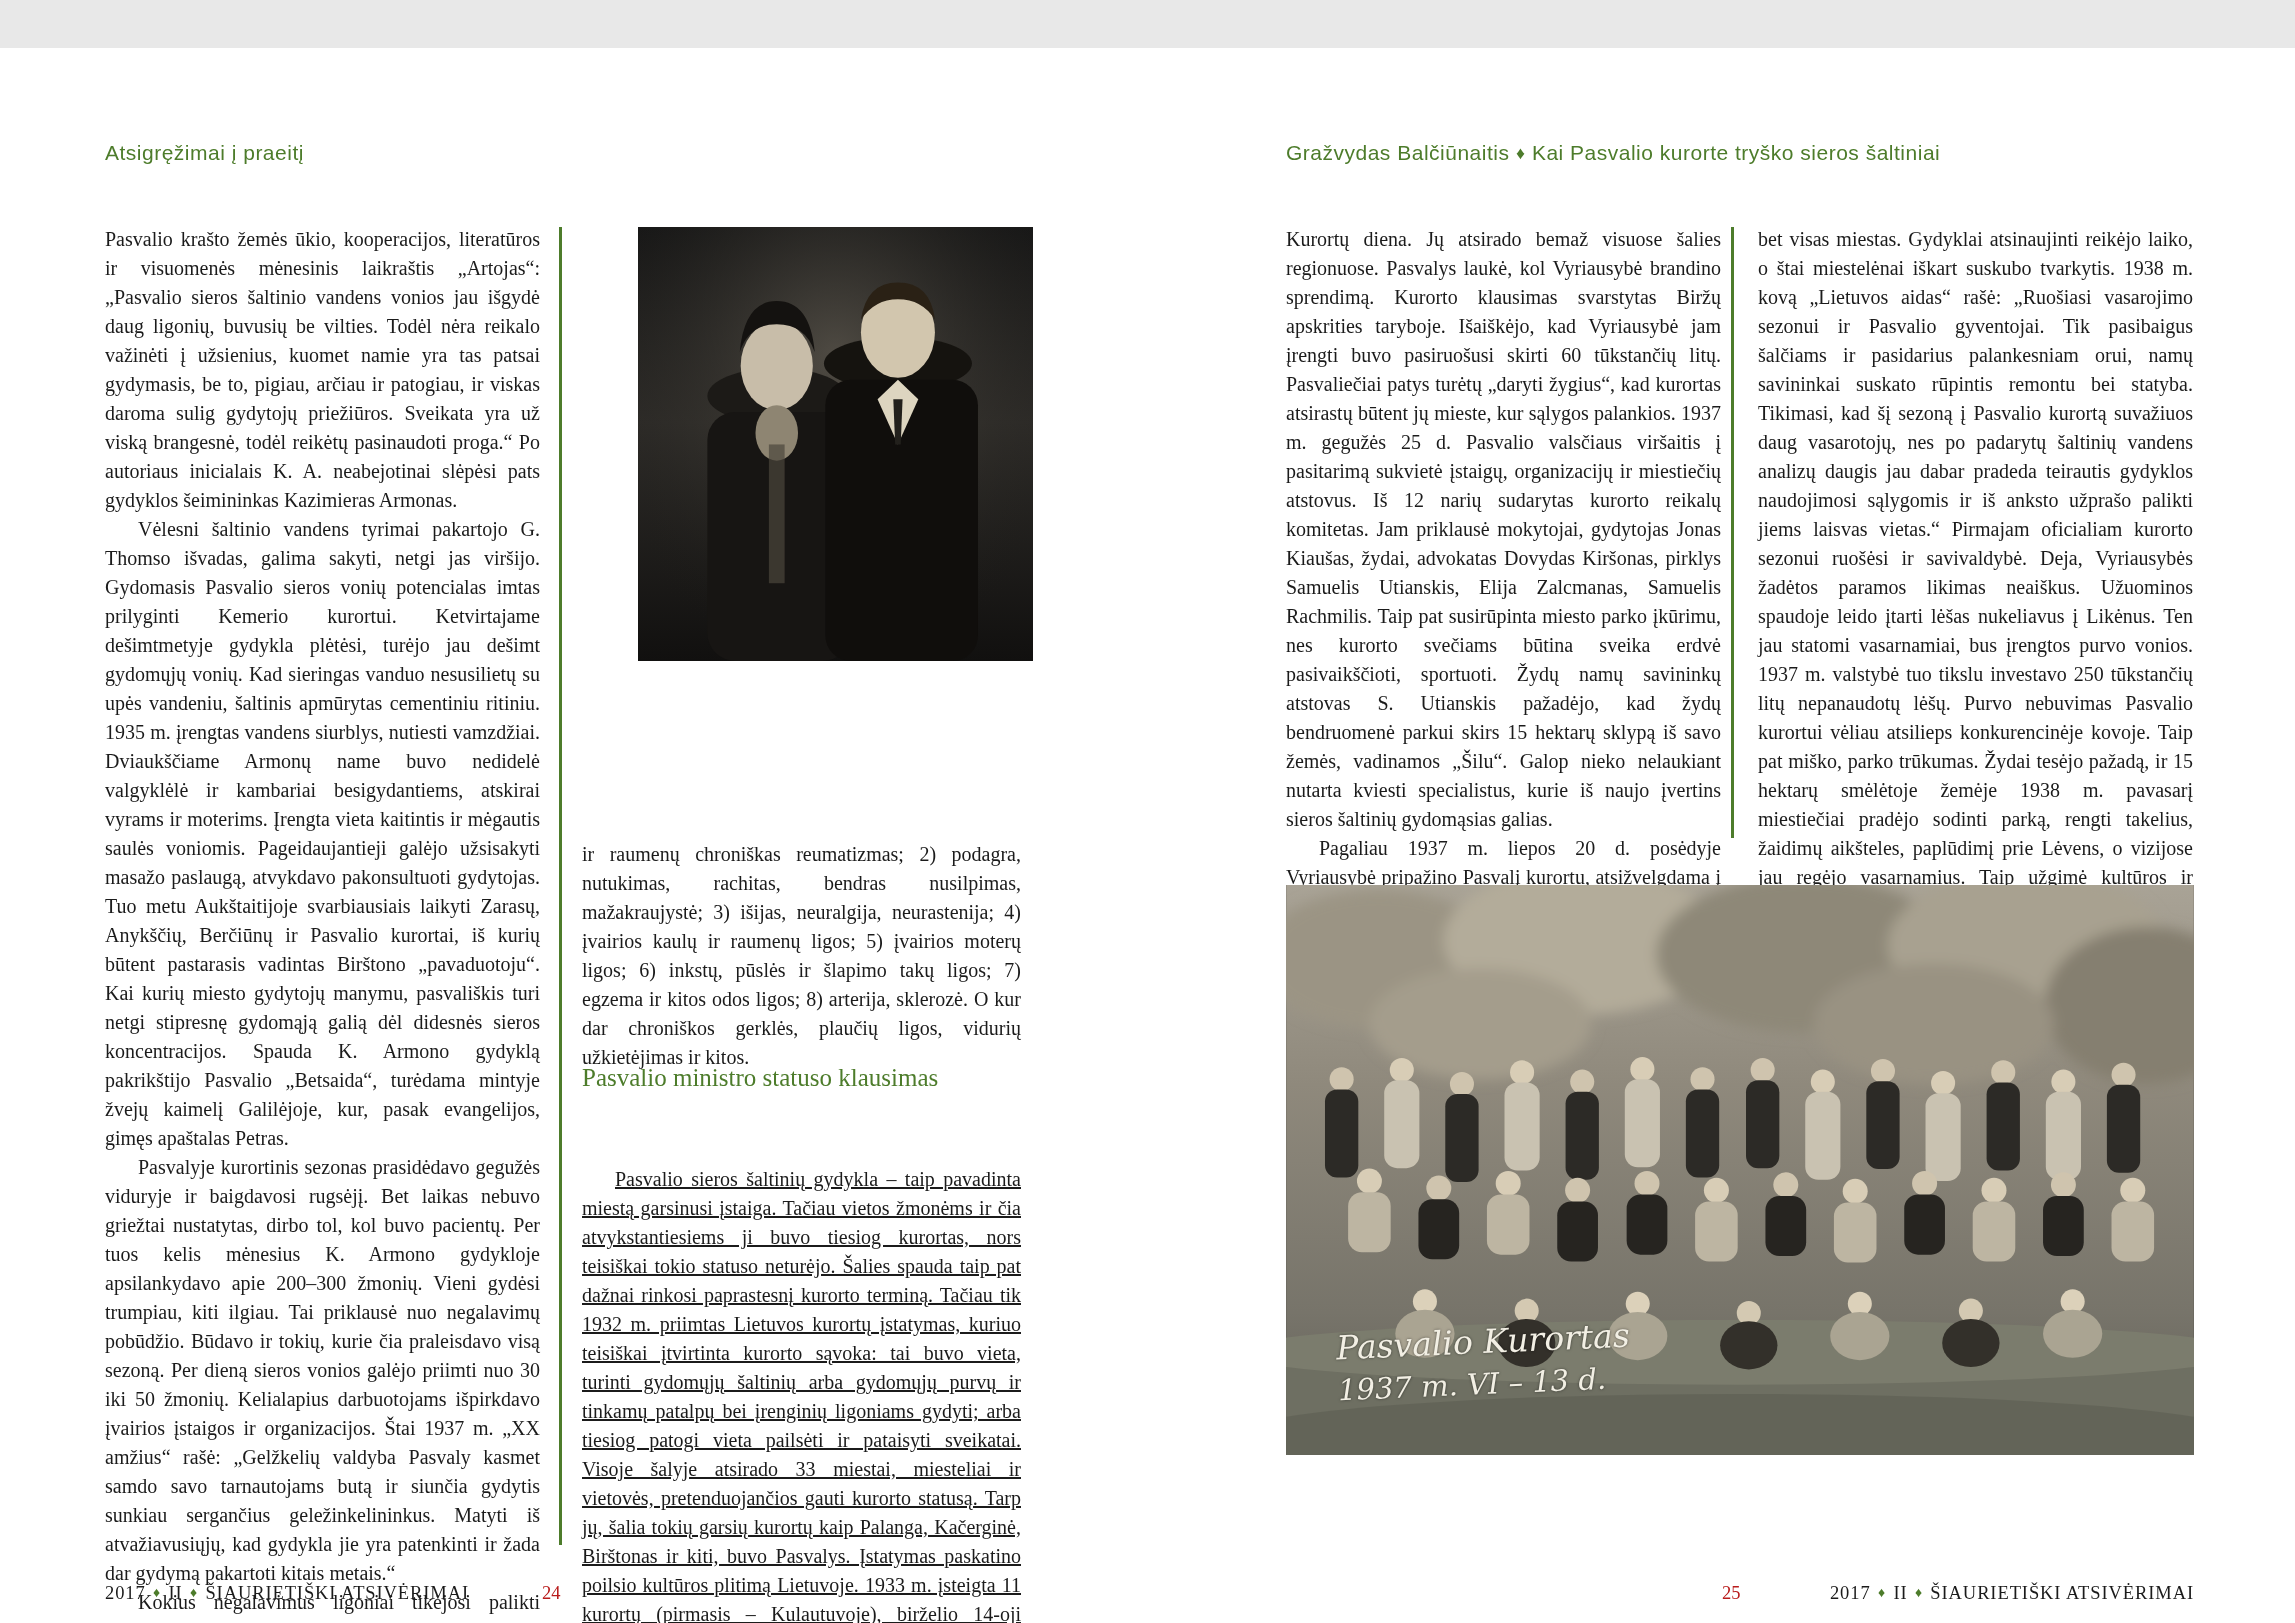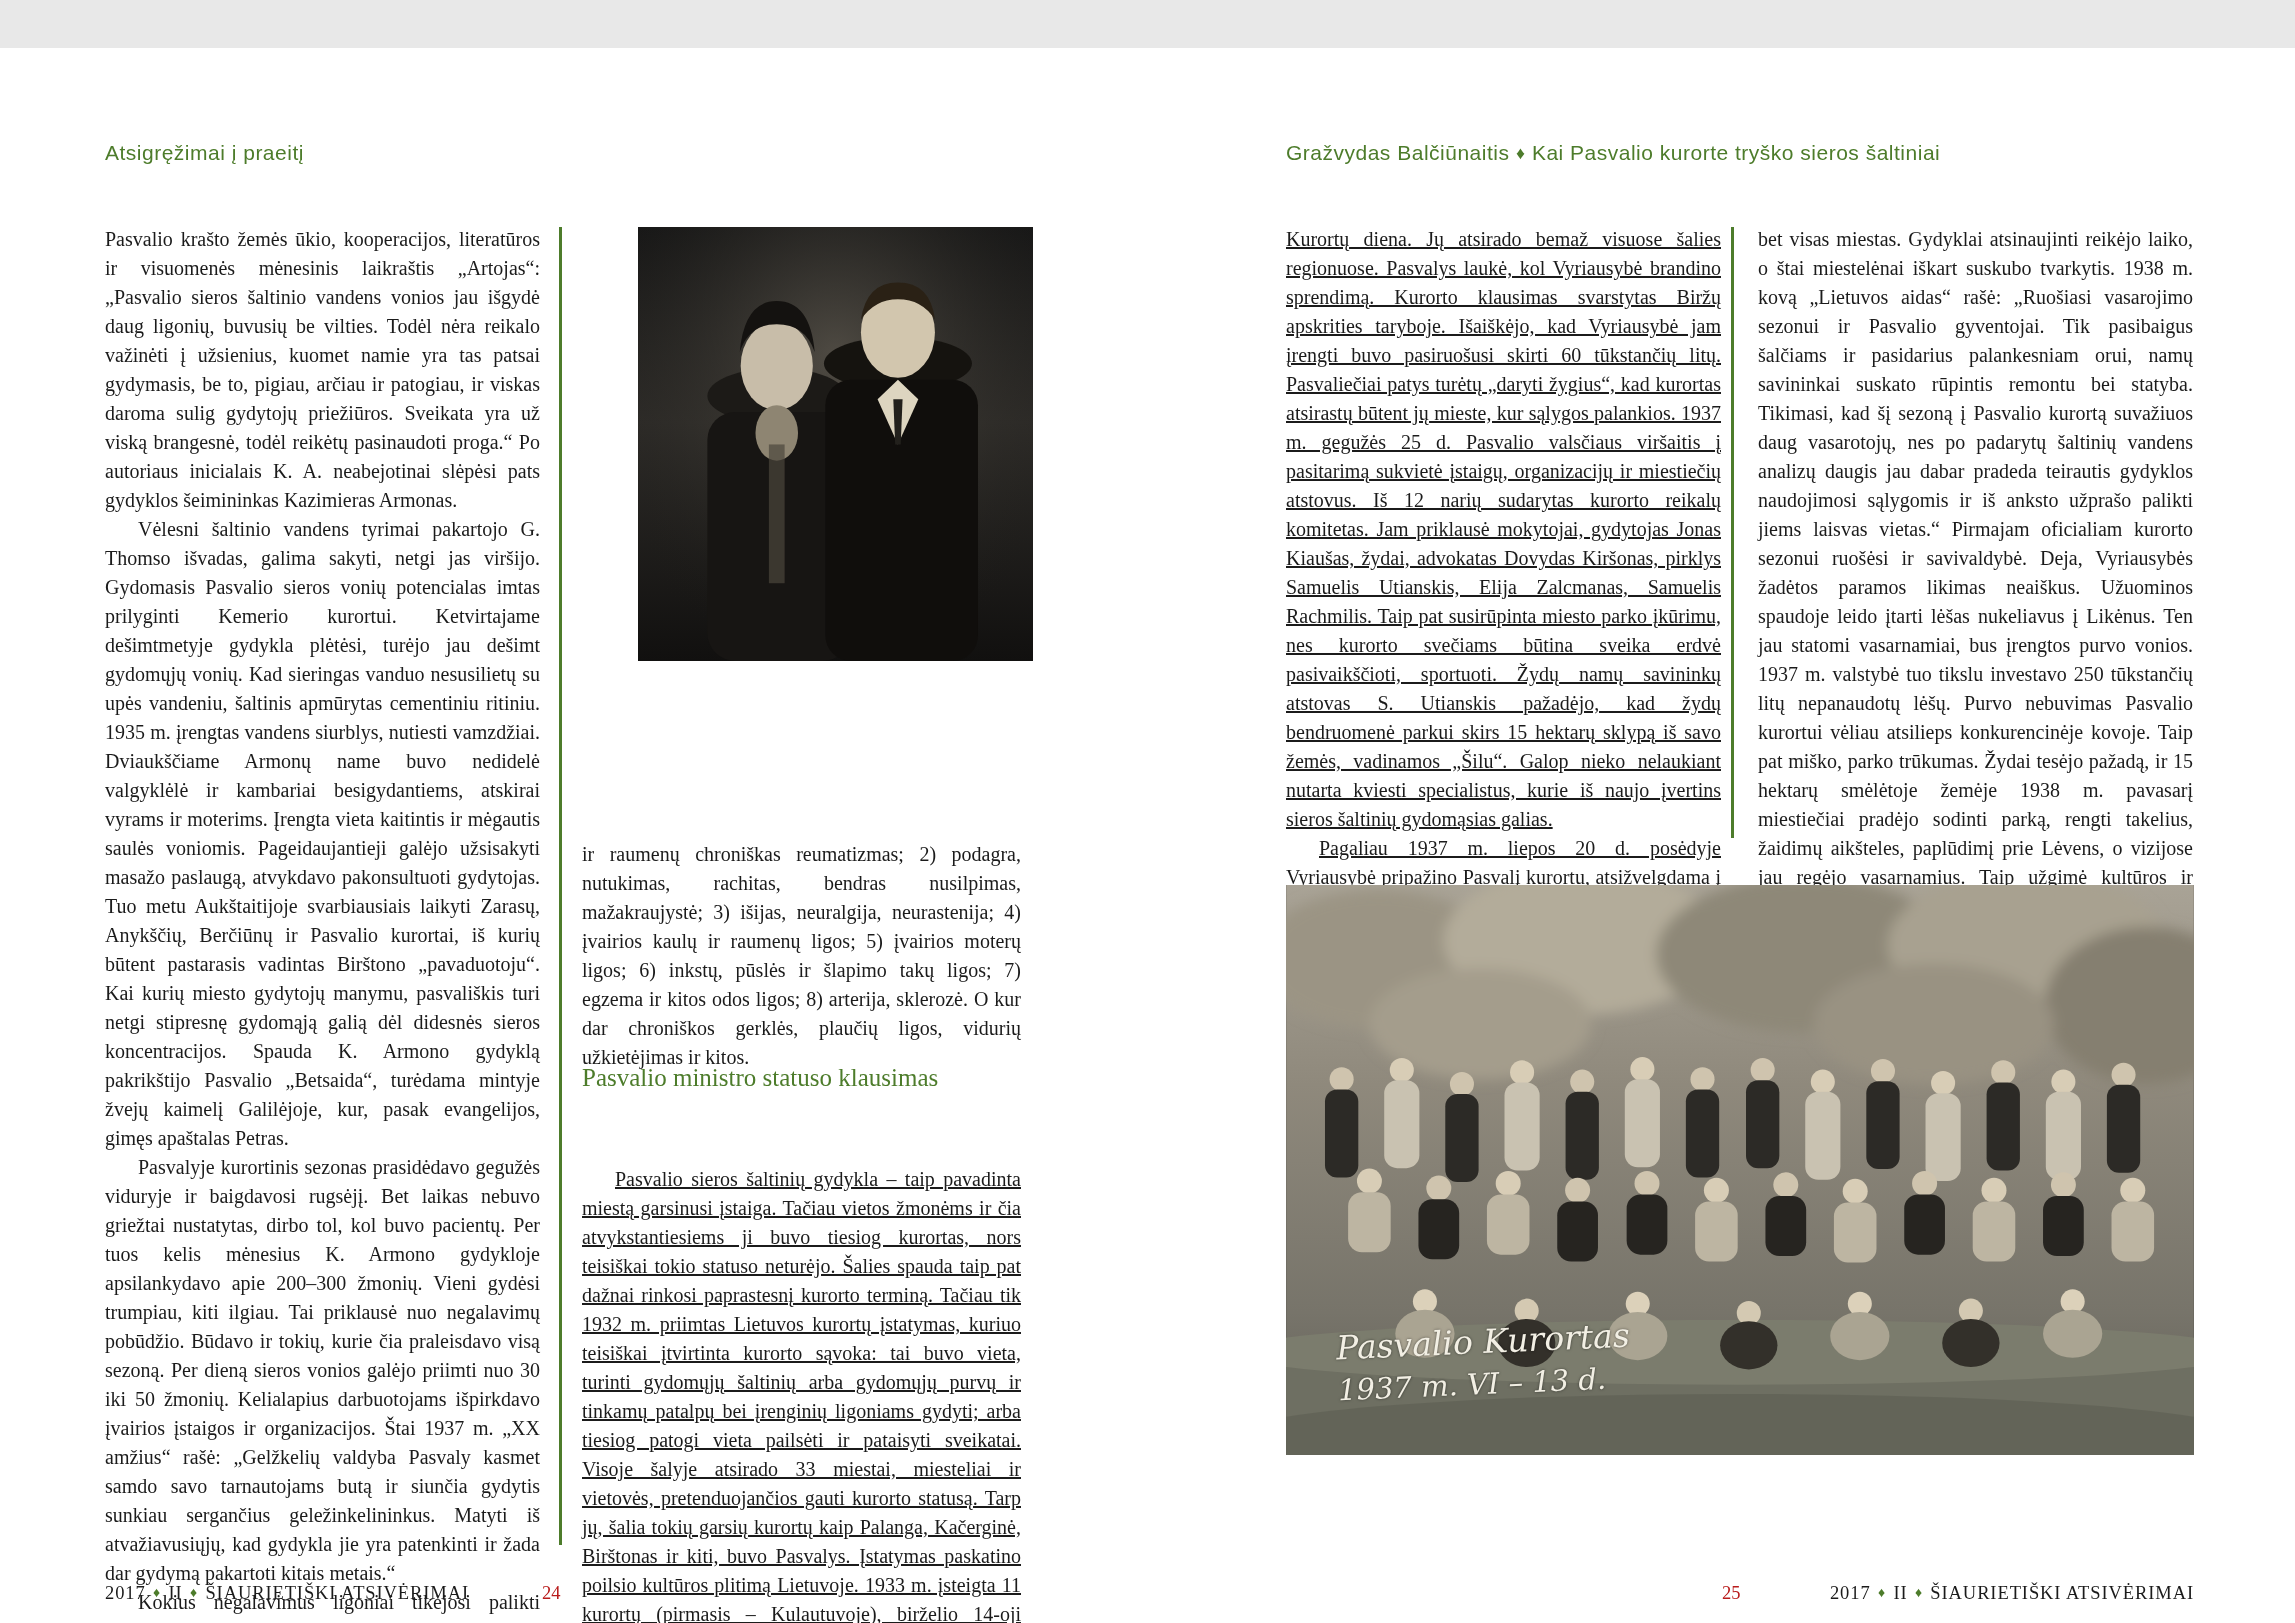--- a/index.html
+++ b/index.html
@@ -84,21 +84,21 @@
 
   <div class="abs bodycol" style="left:582px;top:1117px;width:439px;text-decoration:underline;">
     <p class="indent">Pasvalio sieros šaltinių gydykla – taip pavadinta miestą garsinusi įstaiga. Tačiau vietos žmonėms ir čia atvykstantiesiems ji buvo tiesiog kurortas, nors teisiškai tokio statuso neturėjo. Šalies spauda taip pat dažnai rinkosi paprastesnį kurorto terminą. Tačiau tik 1932 m. priimtas Lietuvos kurortų įstatymas, kuriuo teisiškai įtvirtinta kurorto sąvoka: tai buvo vieta, turinti gydomųjų šaltinių arba gydomųjų purvų ir tinkamų patalpų bei įrenginių ligoniams gydyti; arba tiesiog patogi vieta pailsėti ir pataisyti sveikatai. Visoje šalyje atsirado 33 miestai, miesteliai ir vietovės, pretenduojančios gauti kurorto statusą. Tarp jų, šalia tokių garsių kurortų kaip Palanga, Kačerginė, Birštonas ir kiti, buvo Pasvalys. Įstatymas paskatino poilsio kultūros plitimą Lietuvoje. 1933 m. įsteigta 11 kurortų (pirmasis – Kulautuvoje), birželio 14-oji paskelbta</p>
   </div>
 
   <div class="abs footer" style="left:105px;top:1535px;">
     <span>2017</span><span class="diamond">♦</span><span>II</span><span class="diamond">♦</span><span>ŠIAURIETIŠKI ATSIVĖRIMAI</span>
   </div>
   <div class="abs pagenum" style="left:542px;top:1535px;">24</div>
 
-  <div class="abs bodycol" style="left:1286px;top:177px;width:435px;text-decoration:underline;">
+  <div class="abs bodycol" style="left:1286px;top:177px;width:435px;">
     <p>Kurortų diena. Jų atsirado bemaž visuose šalies regionuose. Pasvalys laukė, kol Vyriausybė brandino sprendimą. Kurorto klausimas svarstytas Biržų apskrities taryboje. Išaiškėjo, kad Vyriausybė jam įrengti buvo pasiruošusi skirti 60 tūkstančių litų. Pasvaliečiai patys turėtų „daryti žygius“, kad kurortas atsirastų būtent jų mieste, kur sąlygos palankios. 1937 m. gegužės 25 d. Pasvalio valsčiaus viršaitis į pasitarimą sukvietė įstaigų, organizacijų ir miestiečių atstovus. Iš 12 narių sudarytas kurorto reikalų komitetas. Jam priklausė mokytojai, gydytojas Jonas Kiaušas, žydai, advokatas Dovydas Kiršonas, pirklys Samuelis Utianskis, Elija Zalcmanas, Samuelis Rachmilis. Taip pat susirūpinta miesto parko įkūrimu, nes kurorto svečiams būtina sveika erdvė pasivaikščioti, sportuoti. Žydų namų savininkų atstovas S. Utianskis pažadėjo, kad žydų bendruomenė parkui skirs 15 hektarų sklypą iš savo žemės, vadinamos „Šilu“. Galop nieko nelaukiant nutarta kviesti specialistus, kurie iš naujo įvertins sieros šaltinių gydomąsias galias.</p>
     <p class="indent">Pagaliau 1937 m. liepos 20 d. posėdyje Vyriausybė pripažino Pasvalį kurortu, atsižvelgdama į vidaus reikalų ministro Juliaus Čapliko pasiūlymą. Svarbu tai, kad kurorto vardą gavo ne K. Armono gydykla,</p>
   </div>
 
   <div class="abs greenrule" style="left:1731px;top:179px;width:3.2px;height:611px;"></div>
 
   <div class="abs bodycol" style="left:1758px;top:177px;width:435px;">
     <p>bet visas miestas.  Gydyklai atsinaujinti reikėjo laiko, o štai miestelėnai iškart suskubo tvarkytis. 1938 m. kovą „Lietuvos aidas“ rašė: „Ruošiasi vasarojimo sezonui ir Pasvalio gyventojai. Tik pasibaigus šalčiams ir pasidarius palankesniam orui, namų savininkai suskato rūpintis remontu bei statyba. Tikimasi, kad šį sezoną į Pasvalio kurortą suvažiuos daug vasarotojų, nes po padarytų šaltinių vandens analizų daugis jau dabar pradeda teirautis gydyklos naudojimosi sąlygomis ir iš anksto užprašo palikti jiems laisvas vietas.“ Pirmajam oficialiam kurorto sezonui ruošėsi ir savivaldybė. Deja, Vyriausybės žadėtos paramos likimas neaiškus. Užuominos spaudoje leido įtarti lėšas nukeliavus į Likėnus. Ten jau statomi vasarnamiai, bus įrengtos purvo vonios. 1937 m. valstybė tuo tikslu investavo 250 tūkstančių litų nepanaudotų lėšų. Purvo nebuvimas Pasvalio kurortui vėliau atsilieps konkurencinėje kovoje. Taip pat miško, parko trūkumas. Žydai tesėjo pažadą, ir 15 hektarų smėlėtoje žemėje 1938 m. pavasarį miestiečiai pradėjo sodinti parką, rengti takelius, žaidimų aikšteles, paplūdimį prie Lėvens, o vizijose jau regėjo vasarnamius. Taip užgimė kultūros ir poilsio parkas, šiandien užimantis apie 70 hektarų plotą. Kurortą pamalonino Lietuvos</p>
   </div>
 

